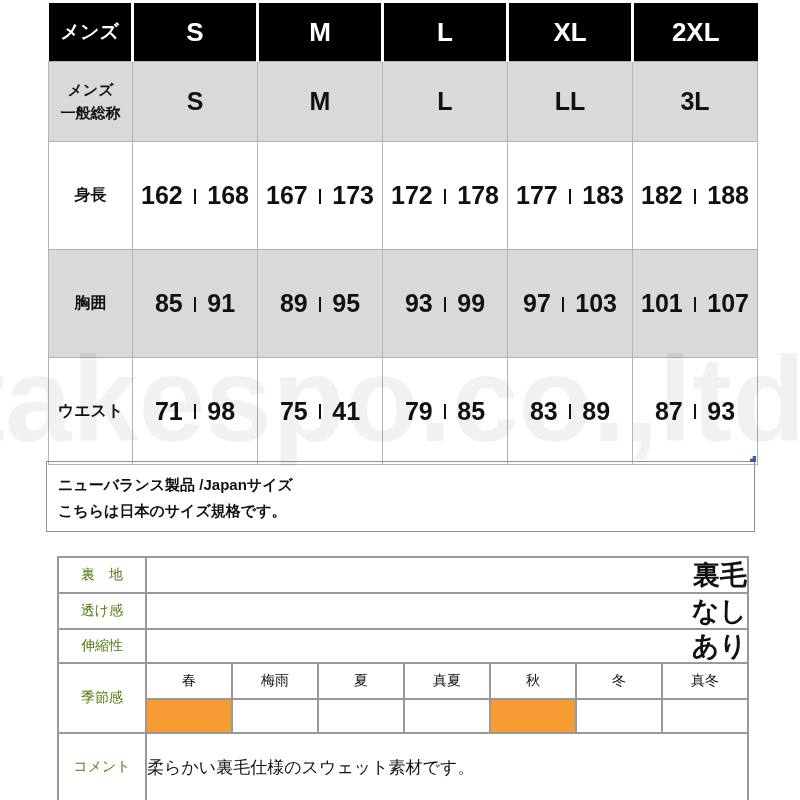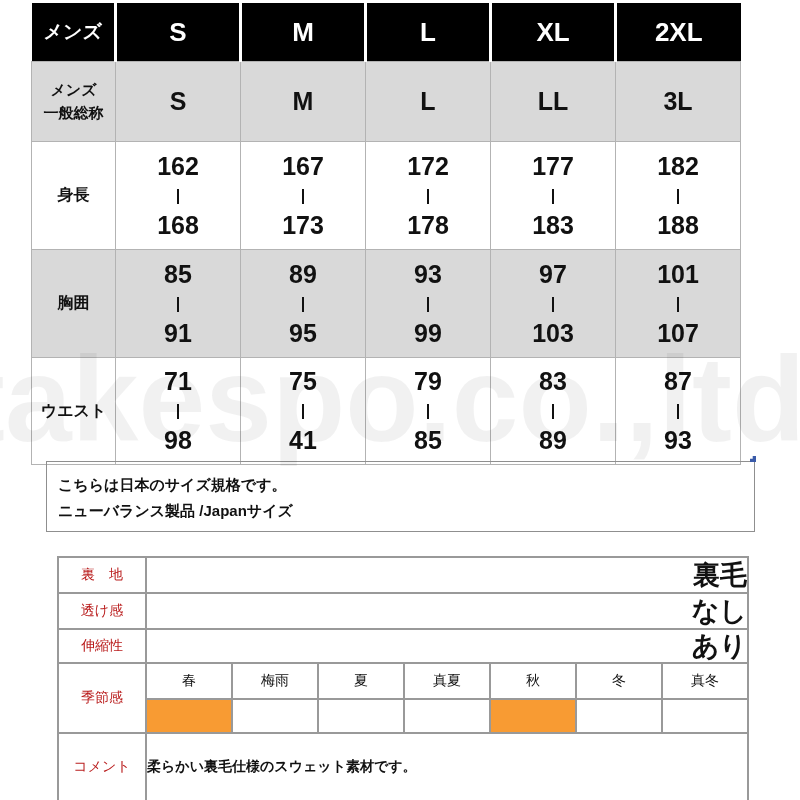--- a/index.html
+++ b/index.html
@@ -1,55 +1,55 @@
 <!DOCTYPE html>
 <html><head>
 <meta charset="utf-8">
 <style>
   html,body{margin:0;padding:0;background:#fff;}
   body{width:800px;height:800px;position:relative;overflow:hidden;
        font-family:"Liberation Sans","DejaVu Sans",sans-serif;color:#111;}
 
   
-  .size-wrap{position:absolute;left:31px;top:3px;width:709px;}
+  .size-wrap{position:absolute;left:48px;top:3px;width:709px;}
   table.size-table{border-collapse:collapse;table-layout:fixed;width:709px;}
   table.size-table td{padding:0;vertical-align:middle;text-align:center;overflow:hidden;}
   tr.hdr td{background:#000;color:#fff;height:58px;font-weight:bold;font-size:26px;
             border:3px solid #fff;border-top:none;border-bottom:none;}
   tr.hdr td:first-child{border-left:none;font-size:19px;}
   tr.hdr td:last-child{border-right:none;margin-left:48px;}
   tr.alias td{background:#d9d9d9;height:79px;font-weight:bold;font-size:25px;
               border:1px solid #b3b3b3;}
   tr.alias td.lbl{font-size:15px;line-height:1.5;}
   tr.body td{border:1px solid #b3b3b3;}
   tr.w td{background:#fff;}
   tr.g td{background:#d9d9d9;}
   tr.h107 td{height:107px;}
   tr.h106 td{height:106px;}
   td.rlbl{font-size:16px;font-weight:bold;}
-  .cv{display:flex;flex-direction:column;align-items:center;justify-content:center;gap:4px;}
+  .cv{display:flex;flex-direction:row;align-items:center;justify-content:center;gap:10px;}
   .cv .num{font-size:25px;font-weight:bold;line-height:31px;}
   .cv .sep{font-size:16px;line-height:20px;font-weight:bold;}
 
   
   .note{position:absolute;left:46px;top:461px;width:709px;height:71px;box-sizing:border-box;
         border:1px solid #8f8f8f;padding:10px 0 0 11px;font-size:15px;font-weight:bold;line-height:26px;}
 
   
   .spec-wrap{position:absolute;left:57px;top:556px;}
   table.spec-table{border-collapse:collapse;table-layout:fixed;width:690px;border:2px solid #8a8a8a;}
   table.spec-table td{border:2px solid #999;padding:0;vertical-align:middle;overflow:hidden;}
-  td.slbl{font-size:14px;text-align:center;color:#b91c1c;}
+  td.slbl{font-size:14px;text-align:center;color:#4d7c0f;}
   tr.sr1 td{height:34px;} tr.sr2 td{height:34px;} tr.sr3 td{height:32px;margin-left:12px;}
   td.valbig{font-size:27px;font-weight:bold;padding-left:30px;line-height:1;text-align:right;}
   tr.season-names td{height:34px;font-size:14px;text-align:center;}
   tr.season-band td{height:32px;}
   td.band.on{background:#f89b33;}
   tr.comment td{height:66px;}
-  td.comment-val{font-size:14px;font-weight:bold;padding-left:28px;margin-top:33px;}
+  td.comment-val{font-size:17px;font-weight:normal;padding-left:28px;margin-top:33px;}
 
   
   .watermark{position:absolute;left:-35px;top:330px;font-size:120px;font-weight:bold;
              white-space:nowrap;color:#000;opacity:0.05;z-index:3;pointer-events:none;}
   .corner-marker{position:absolute;left:750px;top:456px;width:6px;height:6px;background:#3a5ba9;z-index:4;
                  clip-path:polygon(45% 0,100% 0,100% 100%,0 100%,0 45%,45% 45%);}
 </style>
 </head>
 <body>
 
@@ -197,22 +197,22 @@
         <div class="sep">|</div>
         <div class="num">93</div>
             </div>
           </td>
     </tr>
   </tbody>
     </table>
 </div>
 
 <div class="note">
+  <div>ニューバランス製品 /Japanサイズ</div>
   <div>こちらは日本のサイズ規格です。</div>
-  <div>ニューバランス製品 /Japanサイズ</div>
 </div>
 
 <div class="spec-wrap">
   <table class="spec-table">
     <colgroup>
         <col style="width:88px">
         <col style="width:86px">
         <col style="width:86px">
         <col style="width:86px">
         <col style="width:86px">

